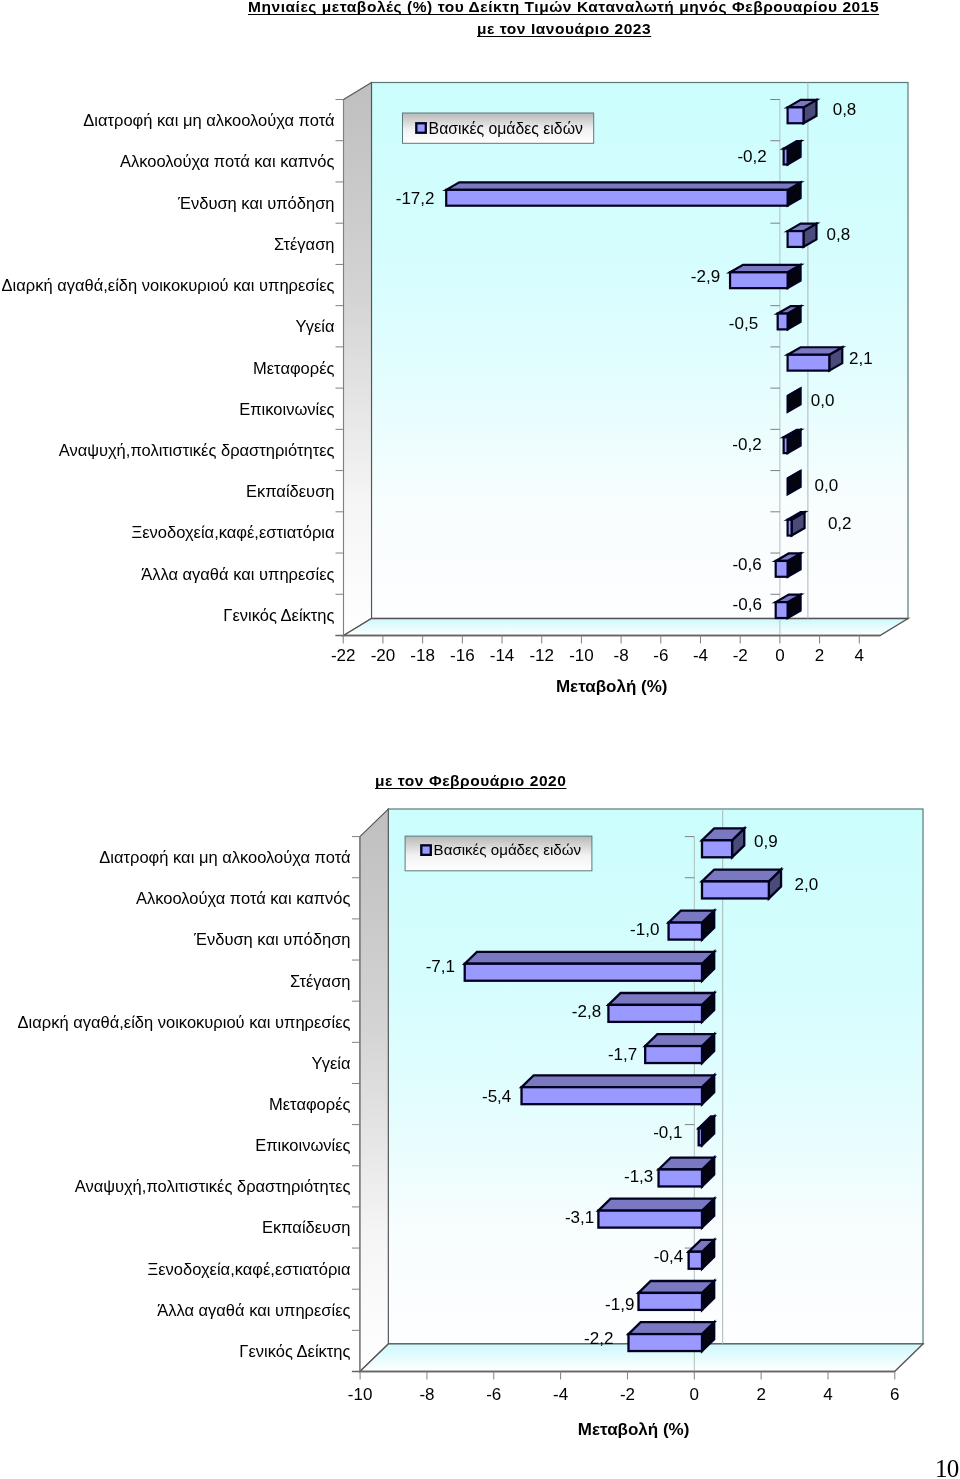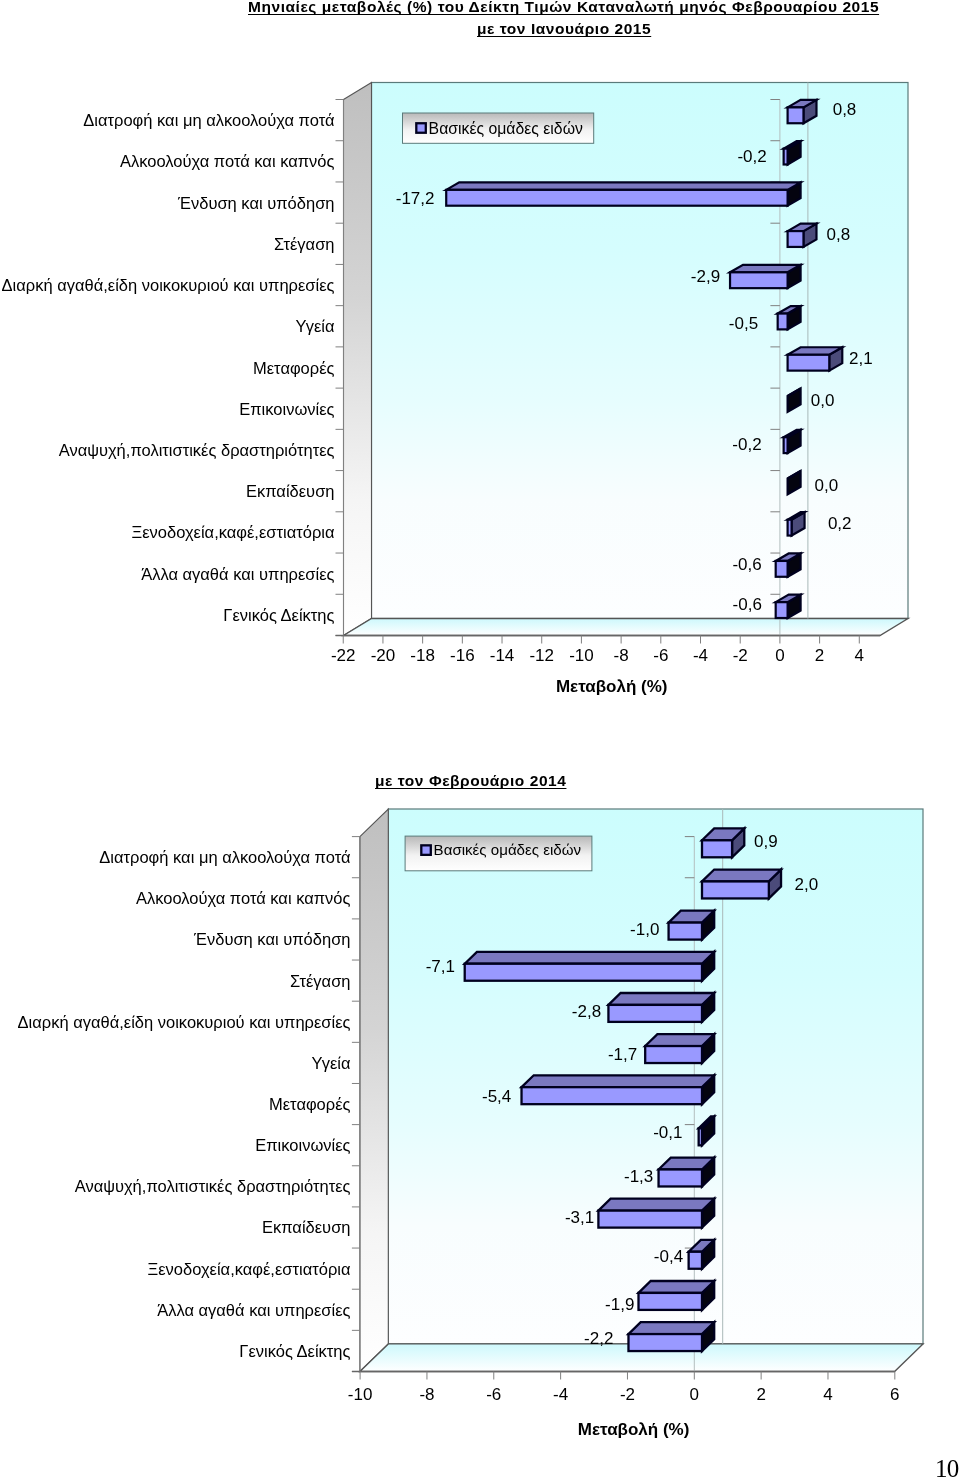--- a/index.html
+++ b/index.html
@@ -11,23 +11,23 @@
        text-decoration-thickness:1.4px;text-decoration-skip-ink:none;}
   .pgnum{position:absolute;font-family:"Liberation Serif",serif;font-size:25px;letter-spacing:-0.8px;}
   svg{position:absolute;left:0;top:0;overflow:visible;}
 </style>
 </head>
 <body>
 
 <div class="page">
 
   <div class="ttl" id="t0a" style="left:248px;top:-2.4px">Μηνιαίες μεταβολές (%) του Δείκτη Τιμών Καταναλωτή μηνός Φεβρουαρίου  2015</div>
-  <div class="ttl" id="t0b" style="left:477px;top:20px">με τον Ιανουάριο 2015</div>
-
-  <div class="ttl" id="t1b" style="left:375px;top:771.5px"> με τον Φεβρουάριο 2014</div>
+  <div class="ttl" id="t0b" style="left:477px;top:20px">με τον Ιανουάριο 2023</div>
+
+  <div class="ttl" id="t1b" style="left:375px;top:771.5px"> με τον Φεβρουάριο 2020</div>
 
   <div id="root">
       <svg width="960" height="1479">
         <defs>
           <linearGradient id="bw0" x1="0" y1="0" x2="0" y2="1">
             <stop offset="0" stop-color="#CCFDFD"></stop>
             <stop offset="0.31" stop-color="#D5FDFE"></stop>
             <stop offset="0.59" stop-color="#E6FDFE"></stop>
             <stop offset="0.78" stop-color="#F8FDFE"></stop>
             <stop offset="1" stop-color="#FDFEFF"></stop>

